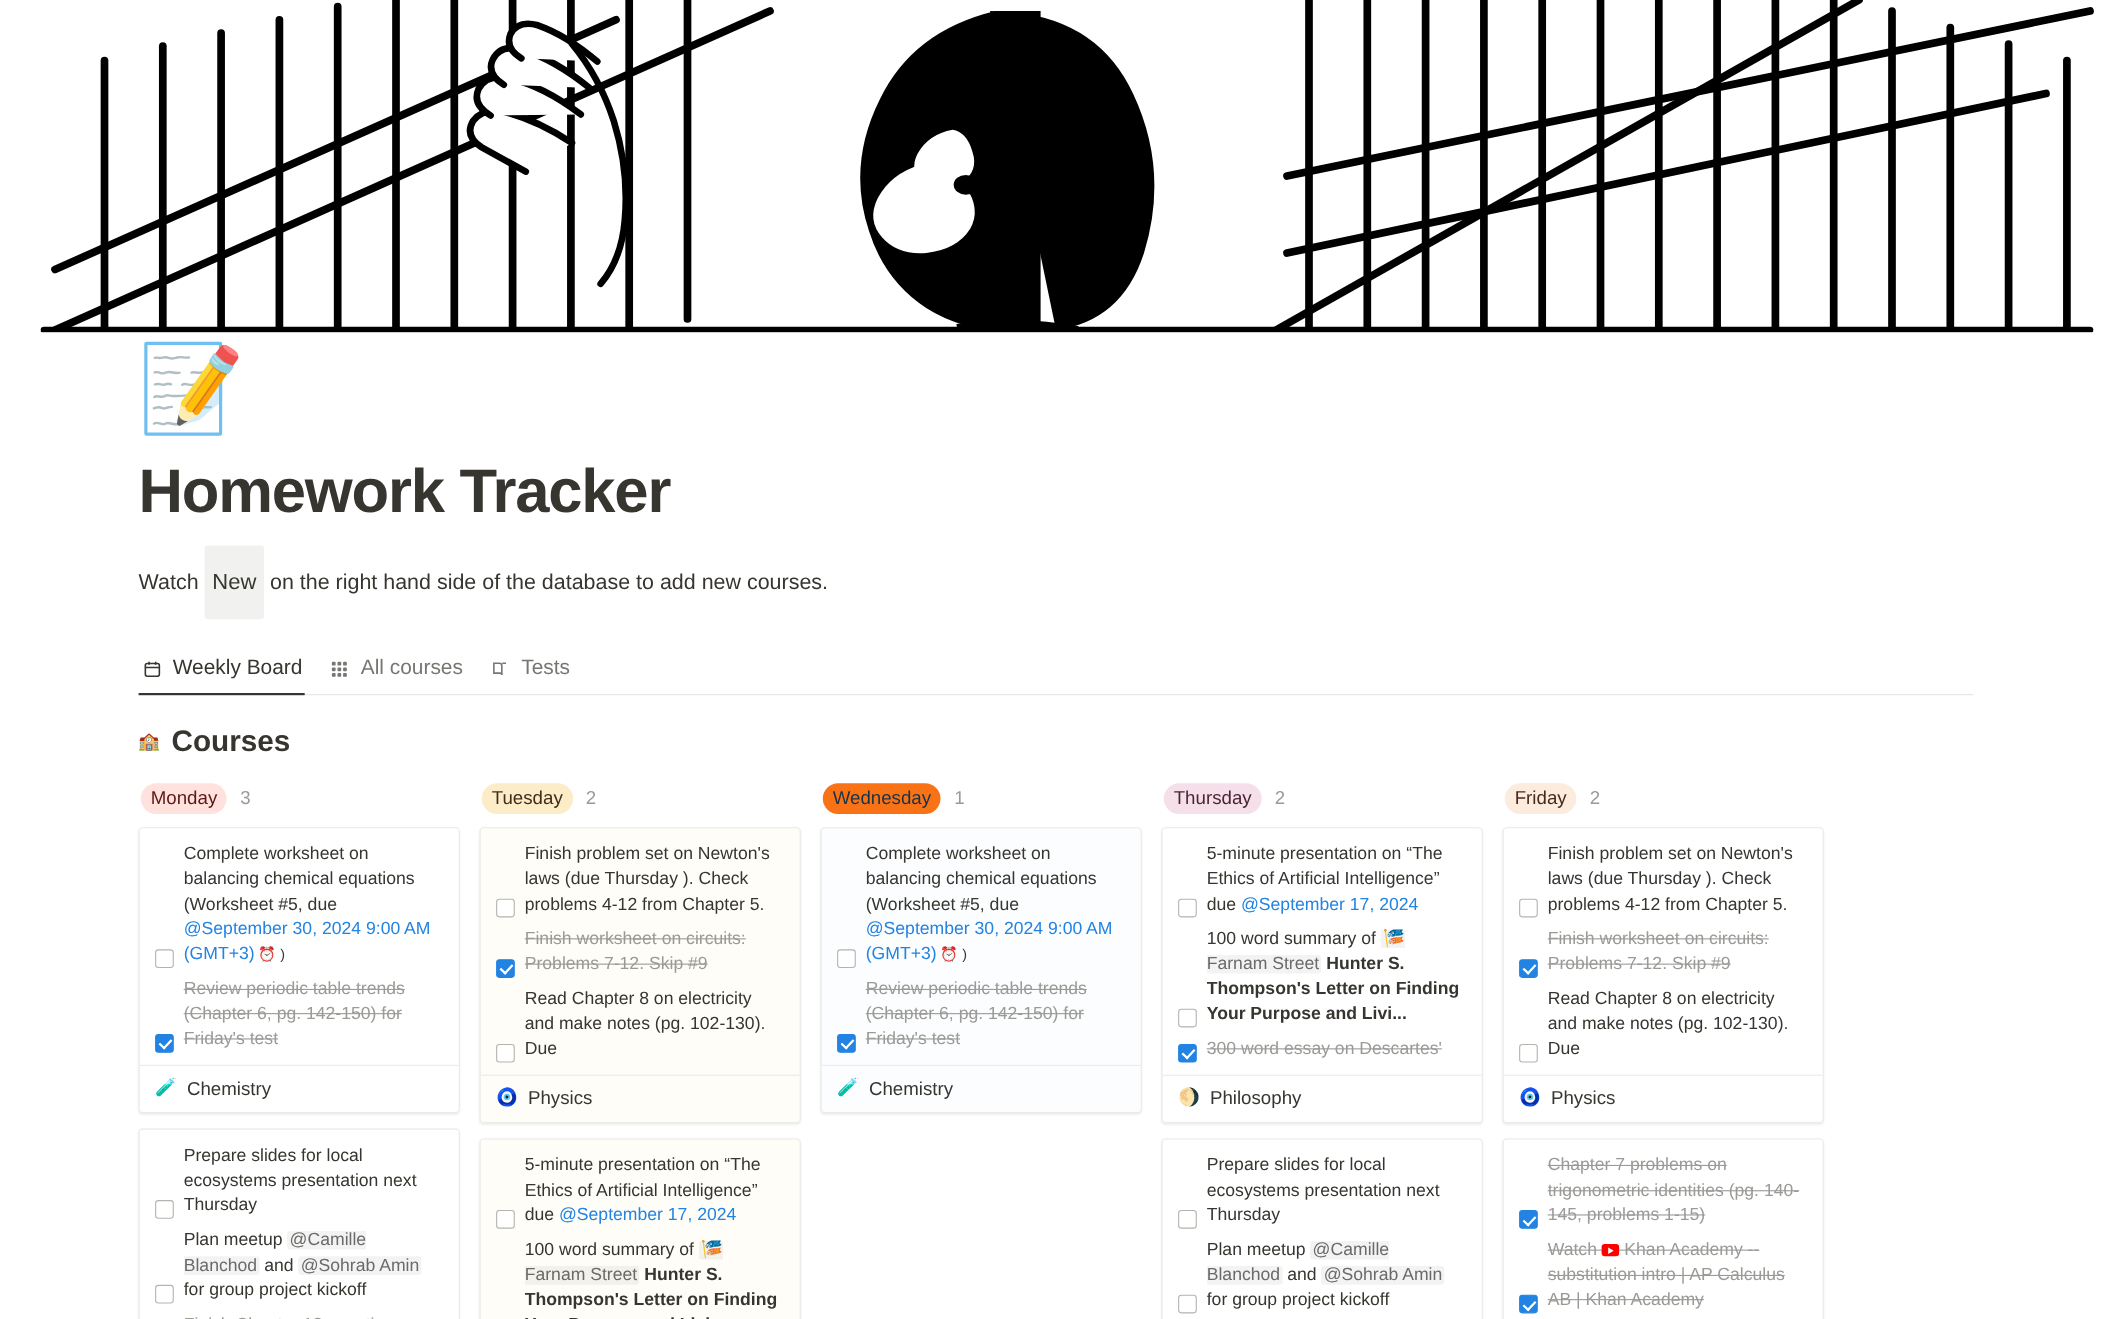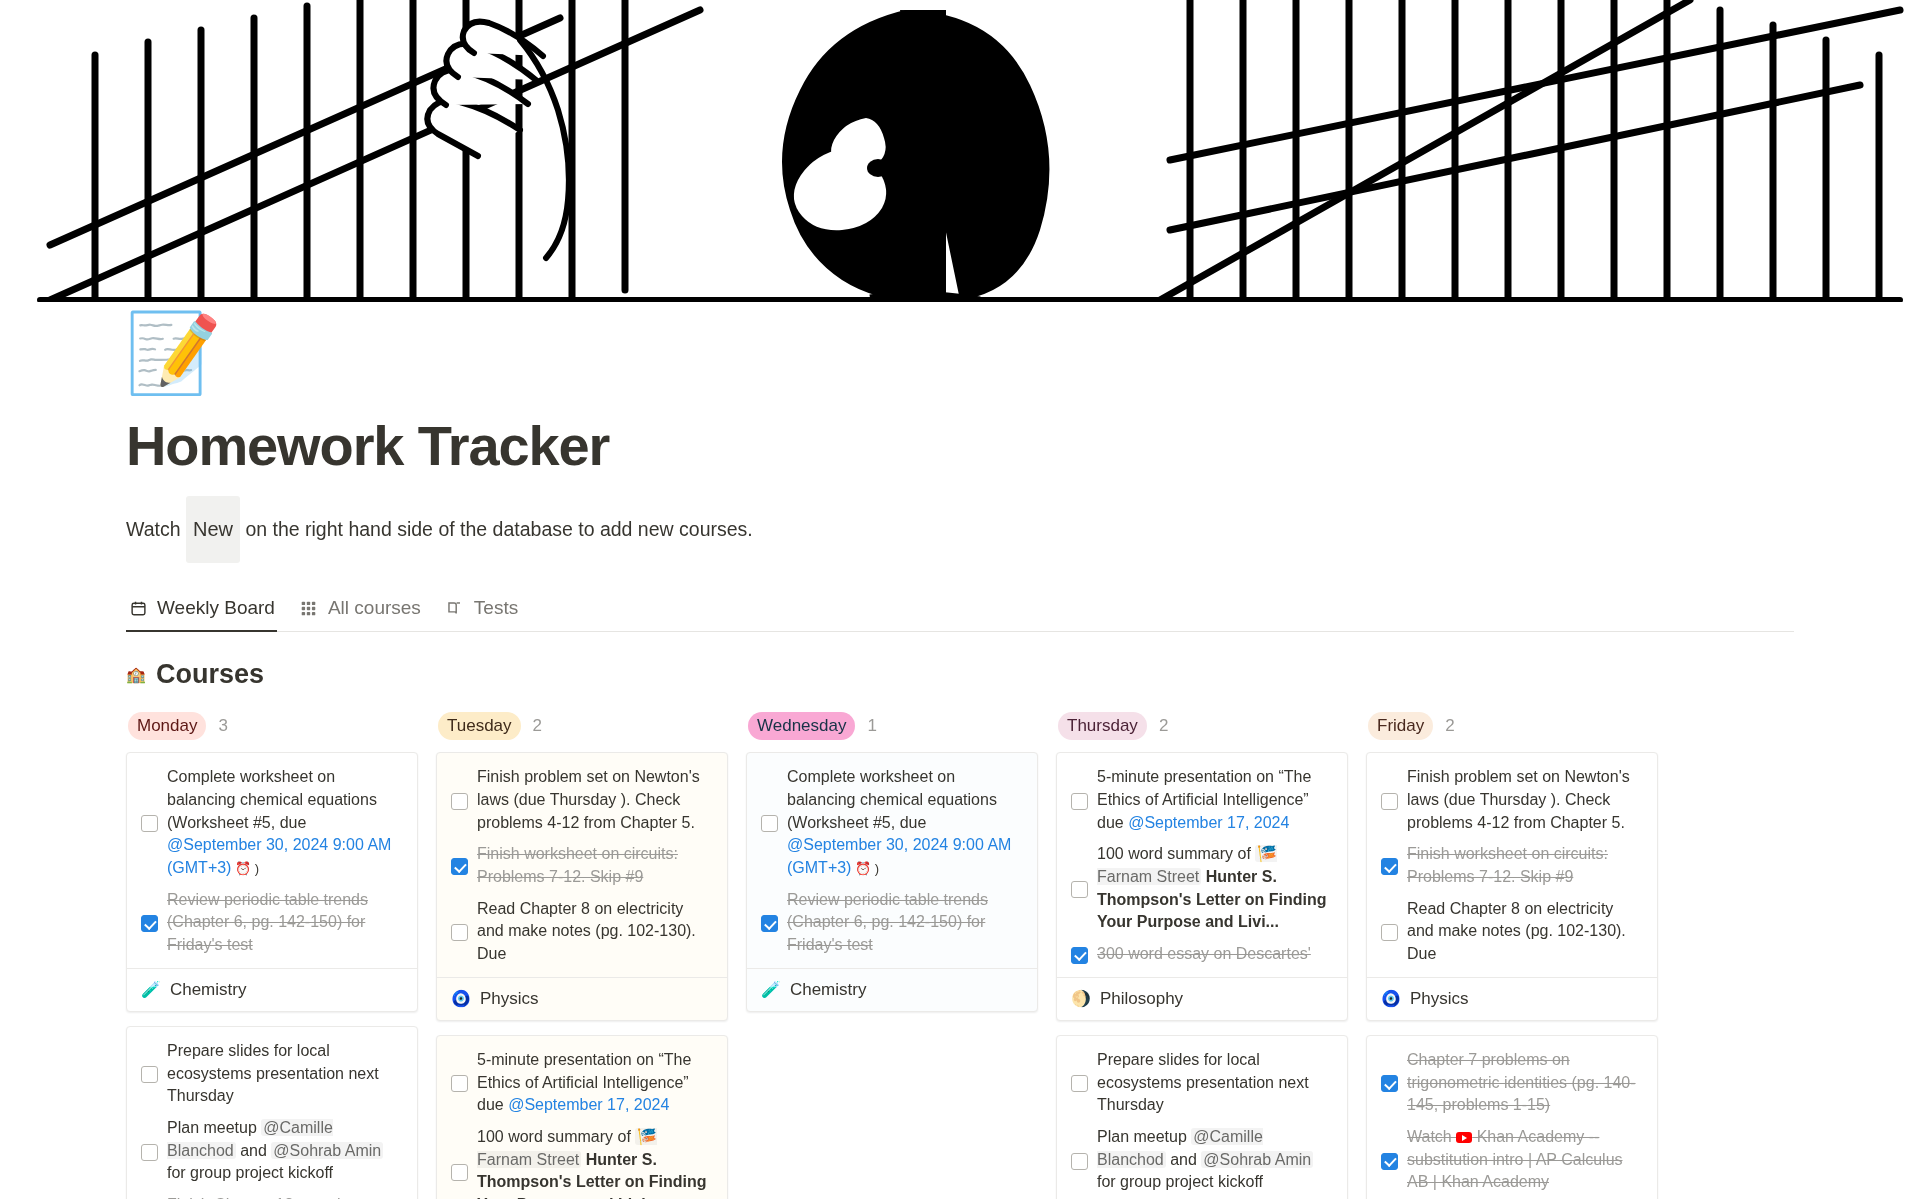--- a/index.html
+++ b/index.html
@@ -107,21 +107,21 @@
     border: 1px solid #ebeae8;
     border-radius: 4px;
     box-shadow: 0 1px 2px rgba(15,15,15,0.07);
     overflow: hidden;
     margin-bottom: 14px;
   }
   .card.tint-tue { background: #fffdf7; }
   .card.tint-wed { background: #fbfdfe; }
   .card-body { padding: 13px 14px 11px 14px; }
   .todo {
-    display: flex; align-items: center; gap: 9px;
+    display: flex; align-items: flex-end; gap: 9px;
     margin-bottom: 9px;
     font-size: 16px;
     line-height: 1.42;
   }
   .todo:last-child { margin-bottom: 0; }
   .box {
     flex: 0 0 auto;
     width: 17px; height: 17px;
     border: 1.6px solid #b5b3ad;
     border-radius: 3px;
@@ -355,21 +355,21 @@
               </div>
               <div class="todo">
                 <span class="box"></span>
                 <span class="txt"><span>100 word summary of </span><span class="mention">🎏 Farnam Street</span><span class="bold"> Hunter S. Thompson's Letter on Finding Your Purpose and Livi...</span></span>
               </div>
             </div>
           </div>
         </div>
         <div class="column">
           <div class="col-head">
-            <span class="col-pill" style="background: #f9a8d4; color: rgb(24, 51, 71);">Wednesday</span>
+            <span class="col-pill" style="background: #f97316; color: rgb(24, 51, 71);">Wednesday</span>
             <span class="col-count">1</span>
           </div>
           <div class="card tint-wed">
             <div class="card-body">
               <div class="todo">
                 <span class="box"></span>
                 <span class="txt"><span>Complete worksheet on balancing chemical equations (Worksheet #5, due </span><span class="datem">@September 30, 2024 9:00 AM (GMT+3)</span><span class="clock"> ⏰ )</span></span>
               </div>
               <div class="todo done">
                 <span class="box checked"></span>

